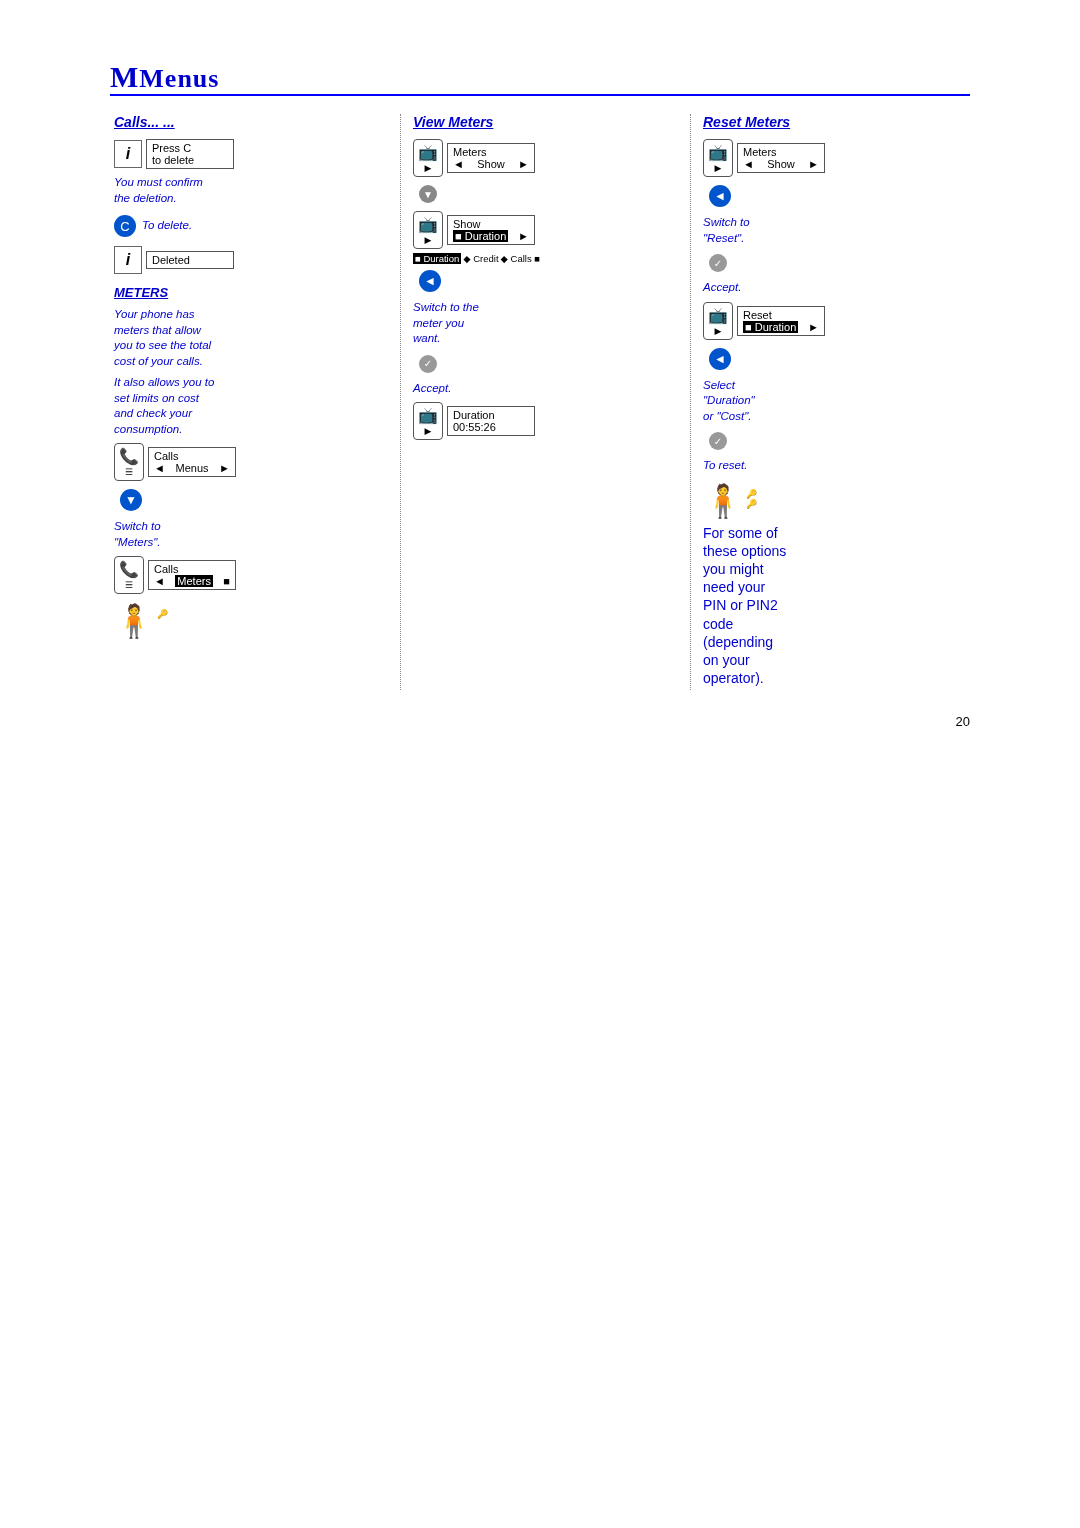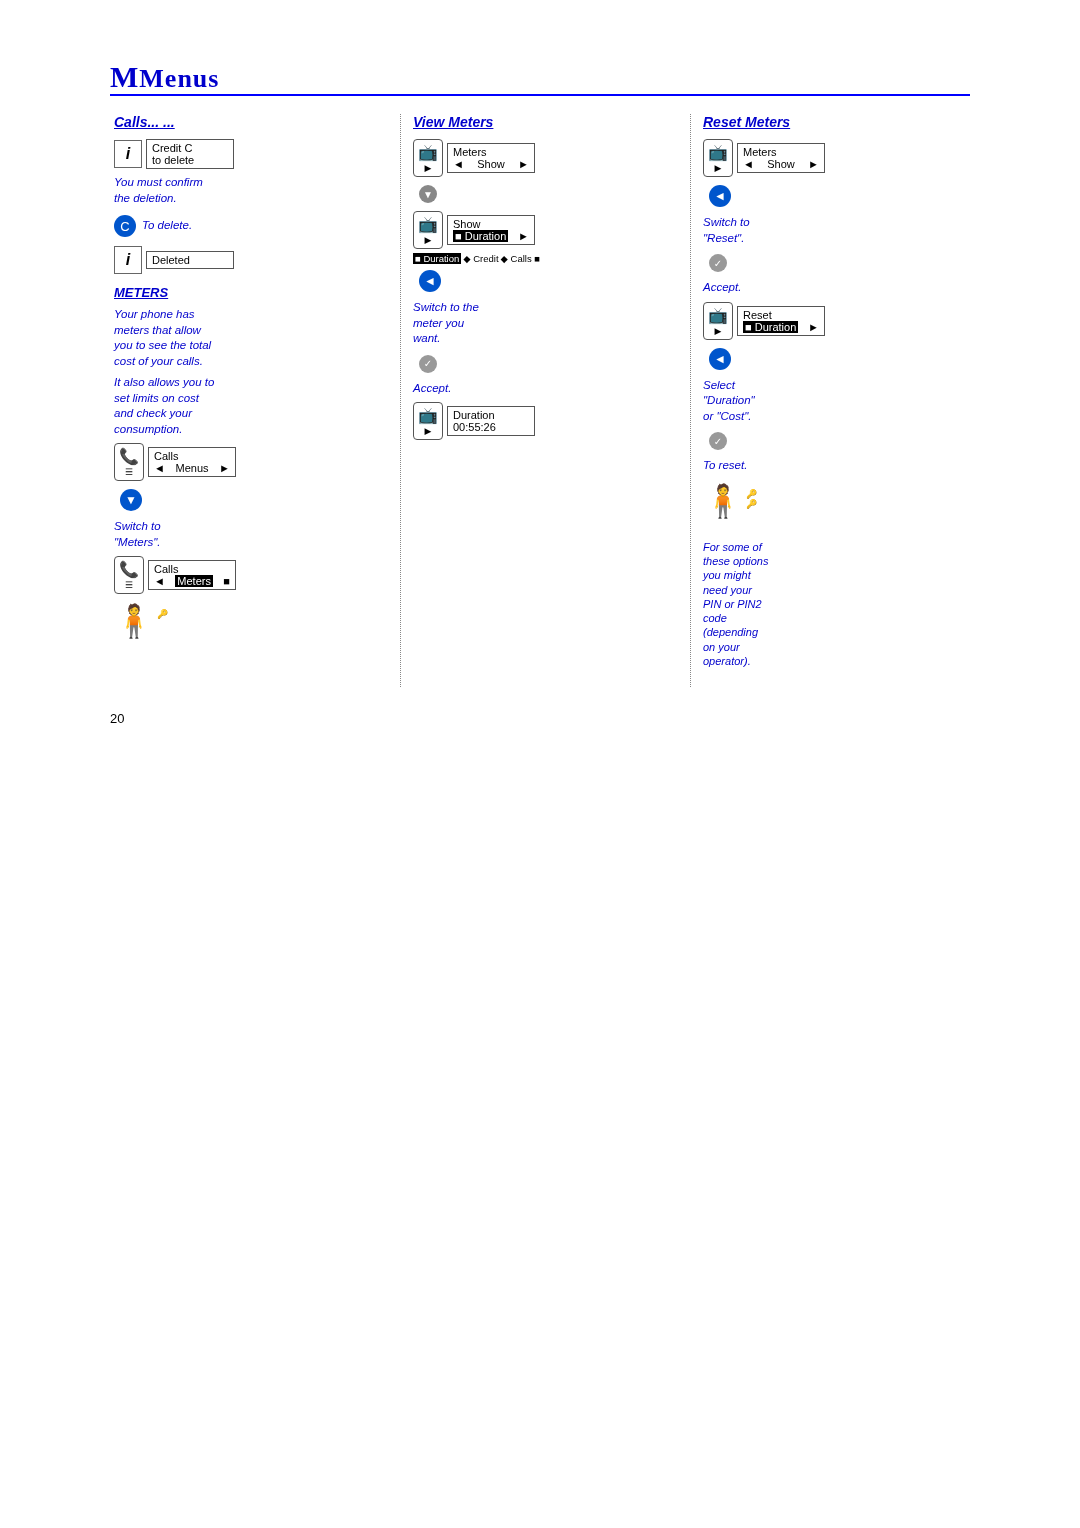--- a/index.html
+++ b/index.html
@@ -60,21 +60,21 @@
       justify-content: center;
       font-style: italic;
       font-weight: bold;
       font-size: 16px;
       color: #000;
       flex-shrink: 0;
     }
 
     
     .page-number {
-      text-align: left;
+      text-align: right;
       font-size: 13px;
       margin-top: 24px;
       width: 100%;
       max-width: 860px;
     }
 
     
     .diagram-grid {
       display: grid;
       grid-template-columns: 1fr 1fr 1fr;
@@ -174,24 +174,23 @@
 
     .instr {
       font-style: italic;
       font-size: 11.5px;
       color: #0000cc;
       margin: 3px 0;
       line-height: 1.35;
     }
 
     .instr-sm {
-      font-style: italic;
-      font-size: 11px;
+      font-size: 14px;
       color: #0000cc;
-      margin: 19px 0;
+      margin: 3px 0;
       line-height: 1.3;
     }
 
     .tabs-indicator {
       font-size: 9.5px;
       color: #000;
       display: flex;
       align-items: center;
       gap: 2px;
       margin: 1px 0;
@@ -225,21 +224,21 @@
     <div class="diagram-col">
       <div class="col-title">
         <span>Calls...</span>
         <span> ...</span>
       </div>
 
       <div class="psc">
         <div class="info-box">i</div>
         <div class="psc-screen">
           <div class="s-row">
-              <span>Credit C</span>
+              <span>Press C</span>
             </div>
           <div class="s-row">
               <span>to delete</span>
             </div>
         </div>
       </div>
 
       <div class="instr">You must confirm<br>the deletion.</div>
 
       <div style="display:flex;align-items:center;gap:6px;margin:4px 0;">

